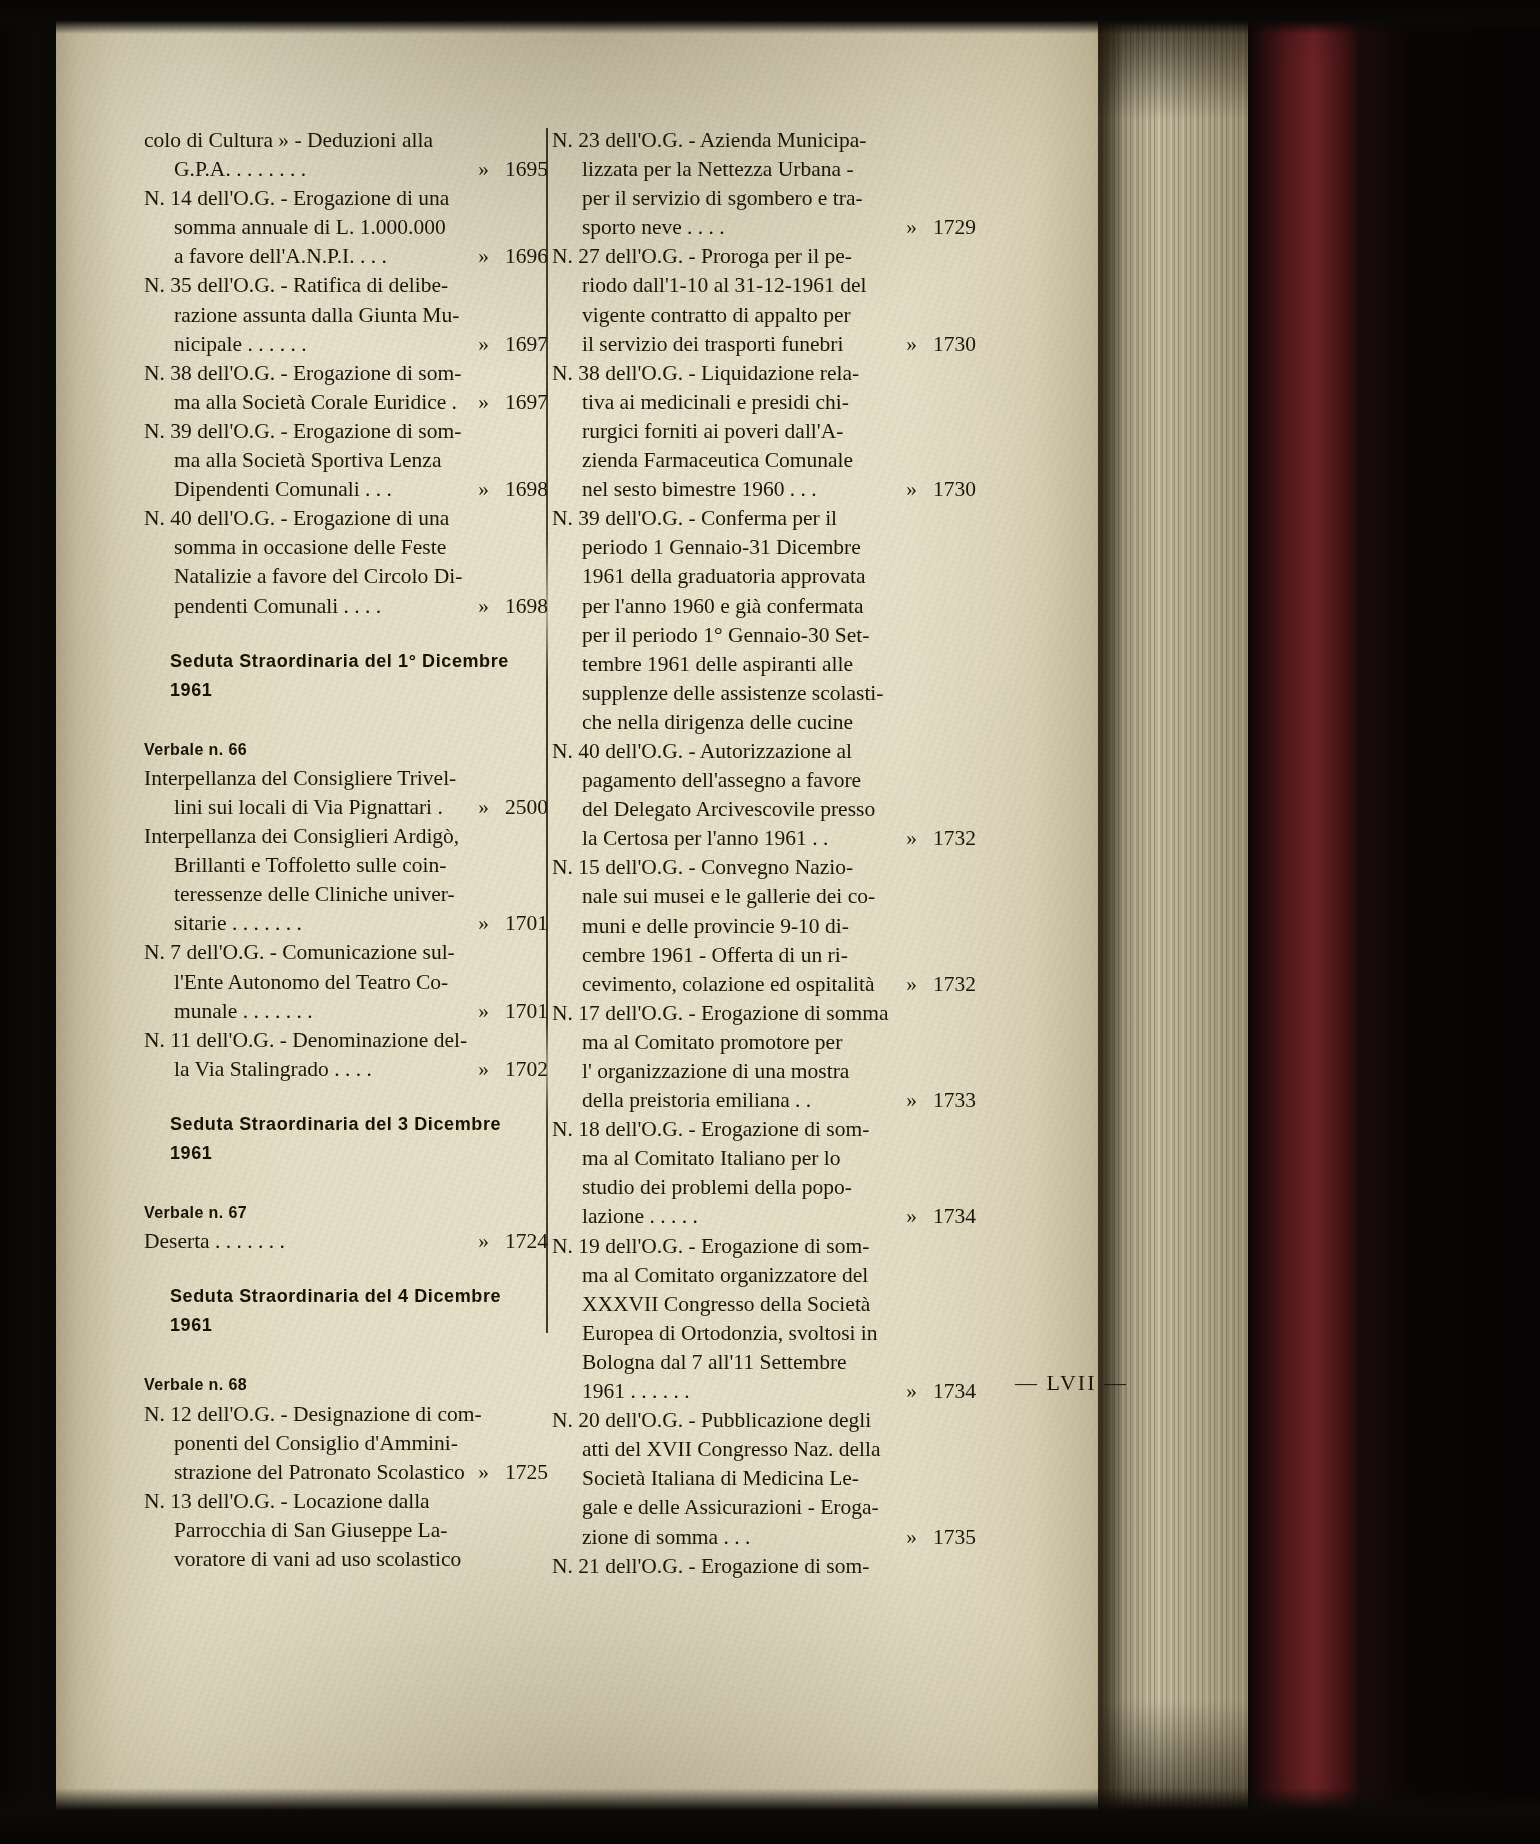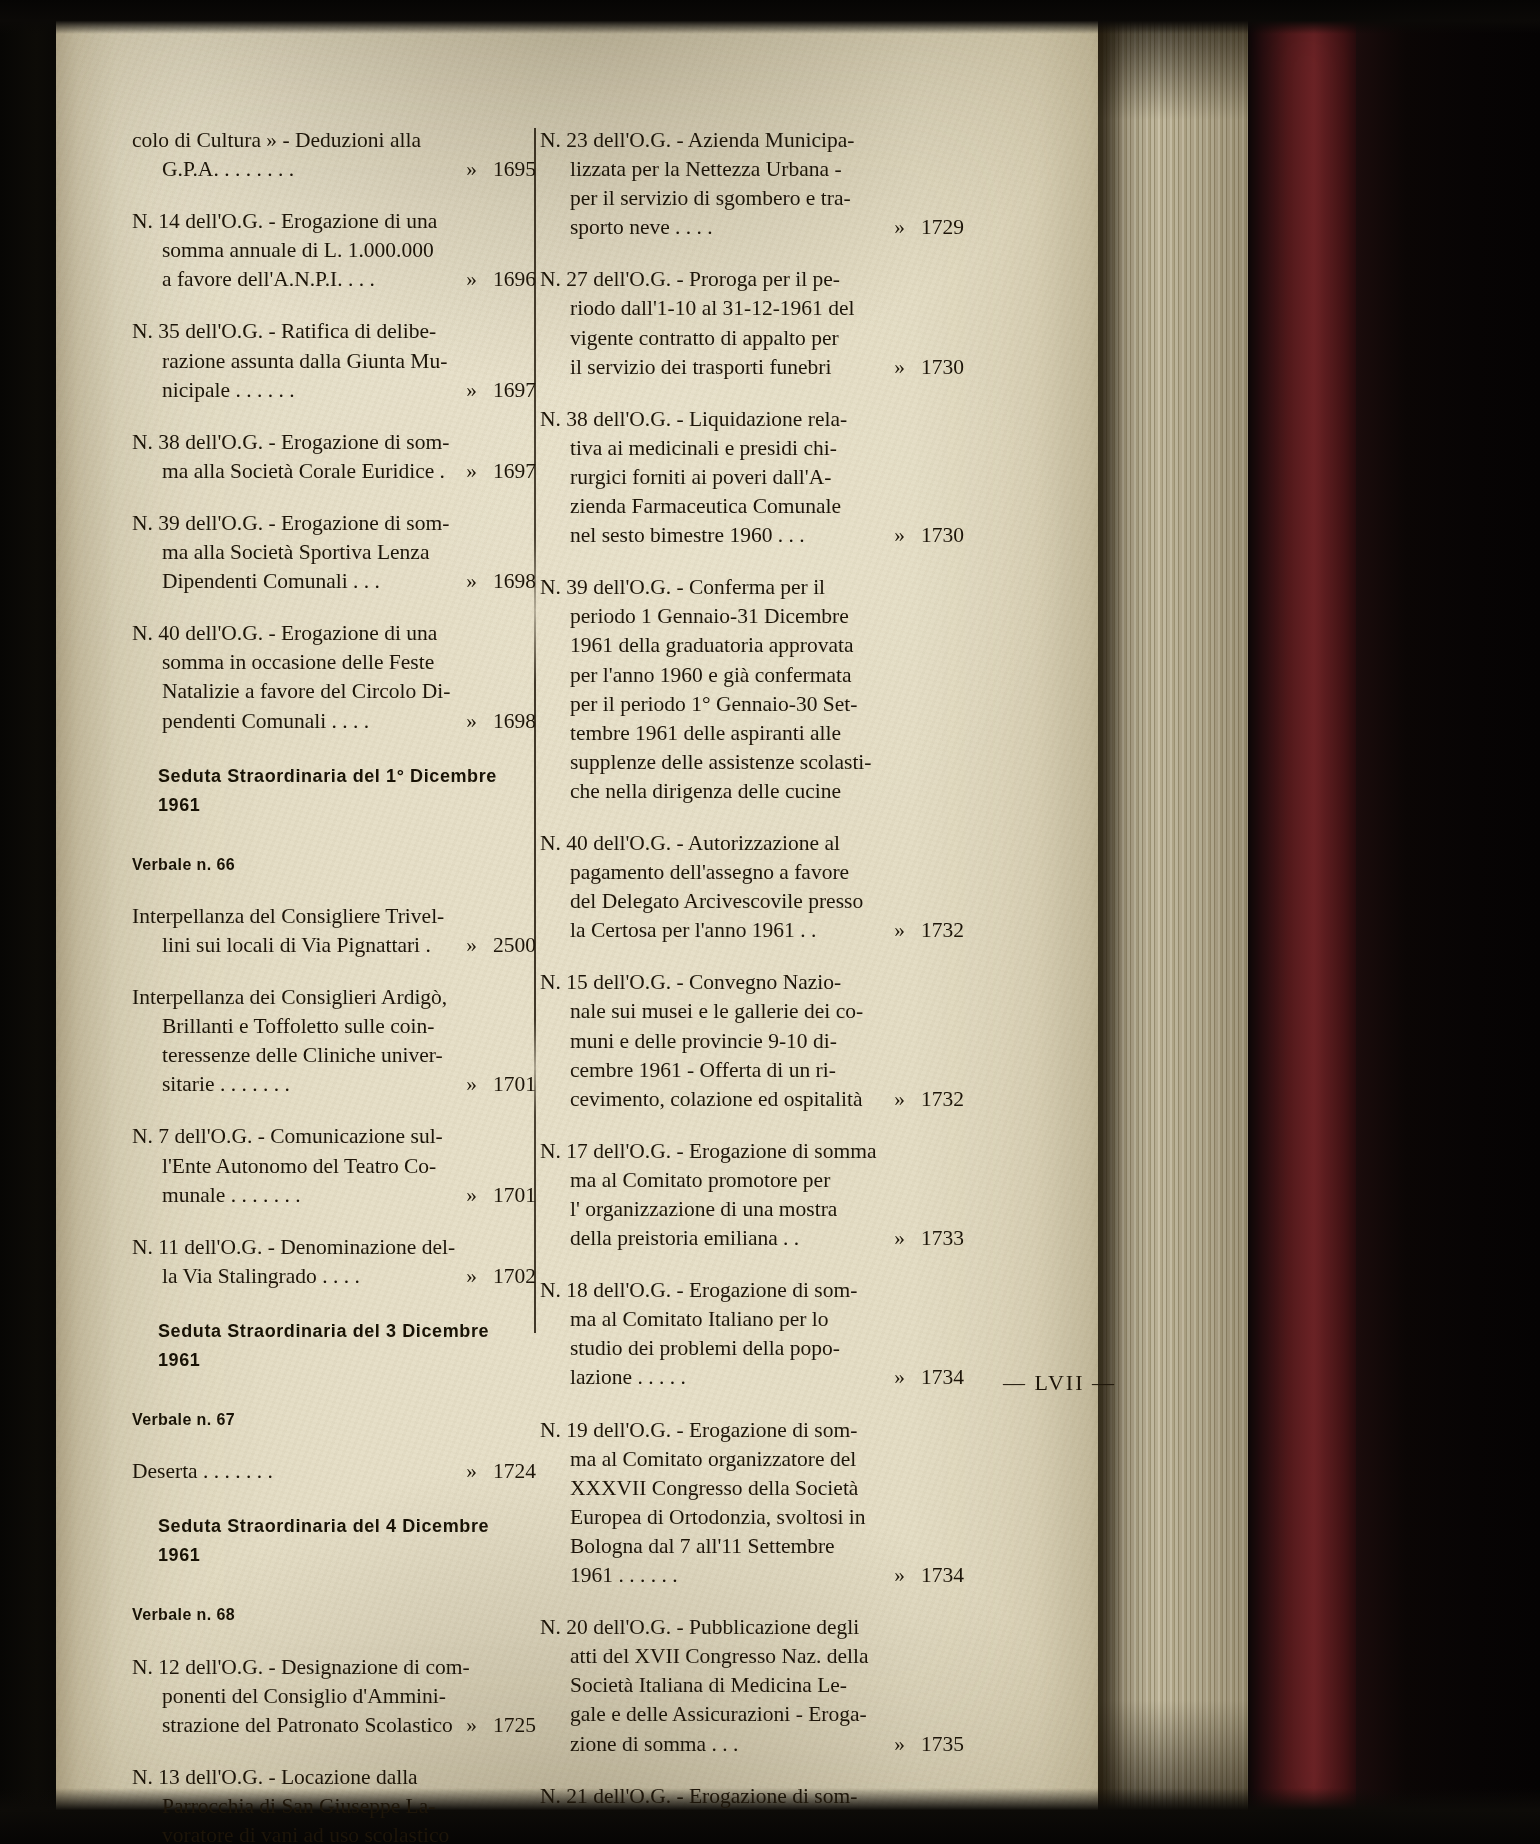--- a/index.html
+++ b/index.html
@@ -86,21 +86,21 @@
   }
   
   #sheen{
     position:absolute;left:56px;top:0;width:1060px;height:1844px;
     background: radial-gradient(ellipse 45% 24% at 66% 30%, rgba(255,255,240,0.10), rgba(255,255,255,0) 70%);
     pointer-events:none;
   }
 
   
   #content {
-    position:absolute; left:56px; top:0; width:1060px; height:1350px;
+    position:absolute; left:68px; top:0; width:1060px; height:1350px;
     color:#1a1409;
   }
   .col {
     position:absolute;
     top:126px;
     font-size:21.5px;
     line-height:29.1px;
     color:#1d1509;
   }
   .col.left  { left: 76px;  width: 404px; }
@@ -112,21 +112,21 @@
     width:2px; height:1205px;
     background: linear-gradient(180deg,
        rgba(35,26,12,0.85) 0%, rgba(35,26,12,0.8) 34%,
        rgba(35,26,12,0.25) 40%, rgba(35,26,12,0.85) 46%,
        rgba(35,26,12,0.85) 74%, rgba(35,26,12,0.3) 78%,
        rgba(35,26,12,0.8) 82%, rgba(35,26,12,0.85) 100%);
   }
 
   .entry { margin: 0 0 0 0; position:relative; }
   .entry + .entry { margin-top: 0px; }
-  .entry.gap { margin-top: 23px; }
+  .entry.gap { }
 
   .line { white-space: nowrap; position:relative; height:29.1px; }
   .line .txt { display:inline-block; }
   .line.ind .txt { padding-left: 30px; }
 
   
   .pg {
     position:absolute; right:0; top:0;
     white-space:nowrap;
     text-align:center;

